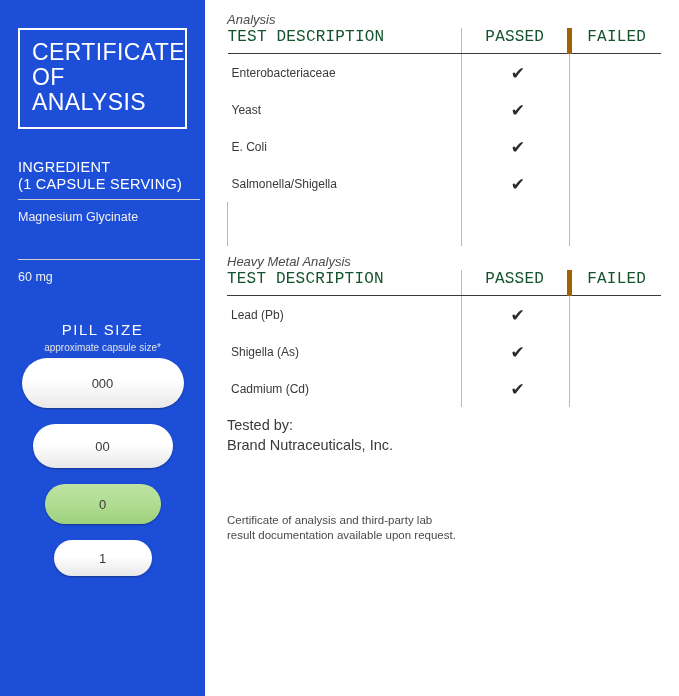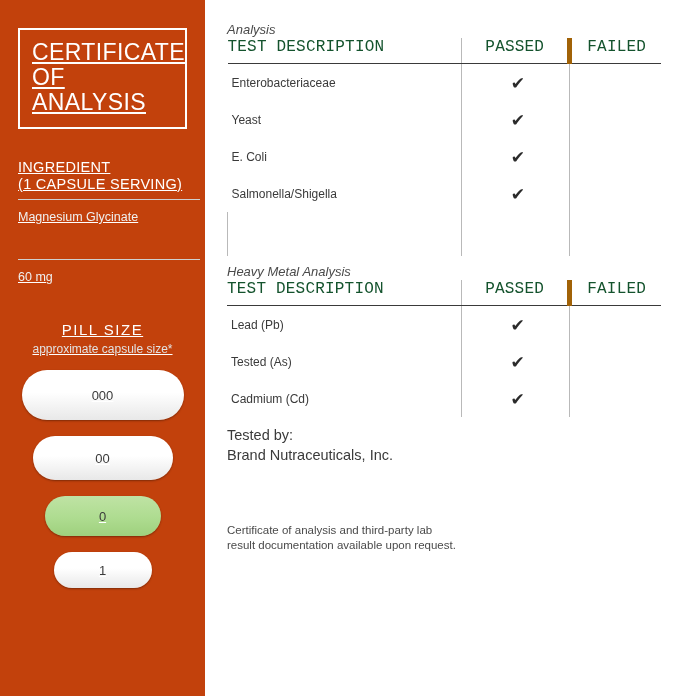--- a/index.html
+++ b/index.html
@@ -17,25 +17,24 @@
     position: relative;
     width: 679px; height: 696px;
     background: #ffffff;
     display: flex;
   }
 
   
   .sidebar {
     width: 205px;
     min-width: 205px;
-    background: #c2410c;
+    background: #1d4ed8;
     color: #ffffff;
     padding: 28px 18px 18px 18px;
     position: relative;
-    text-decoration: underline;
   }
   .coa-title {
     border: 2px solid #ffffff;
     padding: 10px 12px 12px 12px;
     margin-bottom: 30px;
   }
   .coa-title .line {
     font-size: 23px;
     letter-spacing: 0.4px;
     line-height: 25px;
@@ -66,23 +65,23 @@
   .block-spec { margin-bottom: 36px; }
 
   .pill-area { text-align: center; margin-top: 10px; }
   .pill-title {
     font-size: 15px;
     letter-spacing: 1.5px;
     color: #ffffff;
     margin-bottom: 4px;
   }
   .pill-sub {
-    font-size: 12px;
+    font-size: 10px;
     color: #e2e2e2;
-    margin-bottom: 14px;
+    margin-bottom: 5px;
   }
   .pill {
     margin: 0 auto 16px auto;
     display: flex;
     align-items: center;
     justify-content: center;
     color: #3a3a3a;
     font-size: 13px;
     border-radius: 999px;
     background: linear-gradient(180deg, #ffffff 0%, #ffffff 45%, #e8e8e8 100%);
@@ -90,21 +89,21 @@
   }
   .pill.p000 { width: 162px; height: 50px; }
   .pill.p00  { width: 140px; height: 44px; }
   .pill.p0   { width: 116px; height: 40px;
                background: linear-gradient(180deg, #bfe3a4 0%, #aedc90 55%, #9ed07d 100%); }
   .pill.p1   { width: 98px;  height: 36px; }
 
   
   .content {
     flex: 1;
-    padding: 22px 18px 0 22px;
+    padding: 12px 18px 0 22px;
     position: relative;
   }
   .table-block { margin-bottom: 8px; }
   .table-caption {
     font-size: 13px;
     font-style: italic;
     color: #4a4a4a;
     margin-bottom: 1px;
     font-family: "Liberation Sans", sans-serif;
   }
@@ -262,21 +261,21 @@
             <th class="ctr">FAILED</th>
           </tr>
         </thead>
         <tbody>
           <tr>
             <td>Lead (Pb)</td>
             <td class="mark pass-cell check">✔</td>
             <td class="mark"></td>
           </tr>
           <tr>
-            <td>Tested (As)</td>
+            <td>Shigella (As)</td>
             <td class="mark pass-cell check">✔</td>
             <td class="mark"></td>
           </tr>
           <tr>
             <td>Cadmium (Cd)</td>
             <td class="mark pass-cell check">✔</td>
             <td class="mark"></td>
           </tr>
         </tbody>
       </table>

